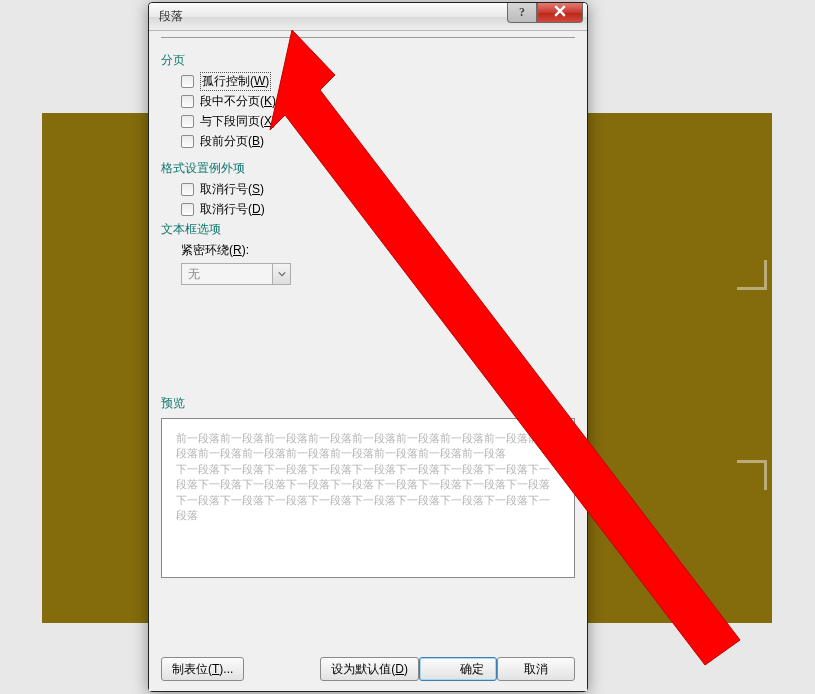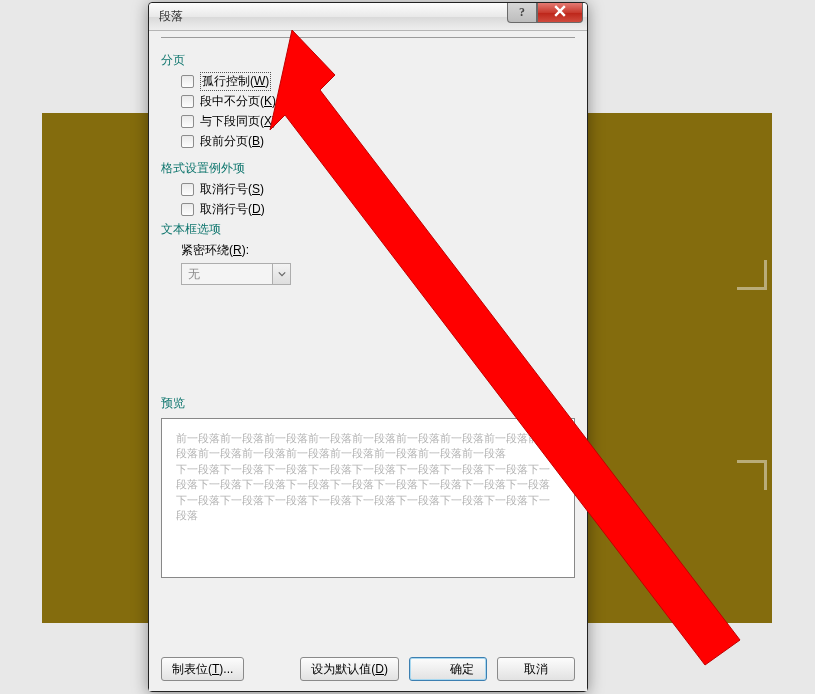--- a/index.html
+++ b/index.html
@@ -180,21 +180,20 @@
     font-size: 11px;
     line-height: 1.4;
     overflow: hidden;
   }
   .preview-bold {
     color: #7d7d7d;
     font-weight: bold;
   }
   .footer {
     display: flex;
-    gap: 10px;
     margin-top: 12px;
     align-items: center;
   }
   .footer .spacer { flex: 1; }
   .btn {
     min-width: 78px;
     height: 24px;
     border: 1px solid #8a8a8a;
     background: linear-gradient(#fcfcfc,#e2e2e2);
     border-radius: 3px;

